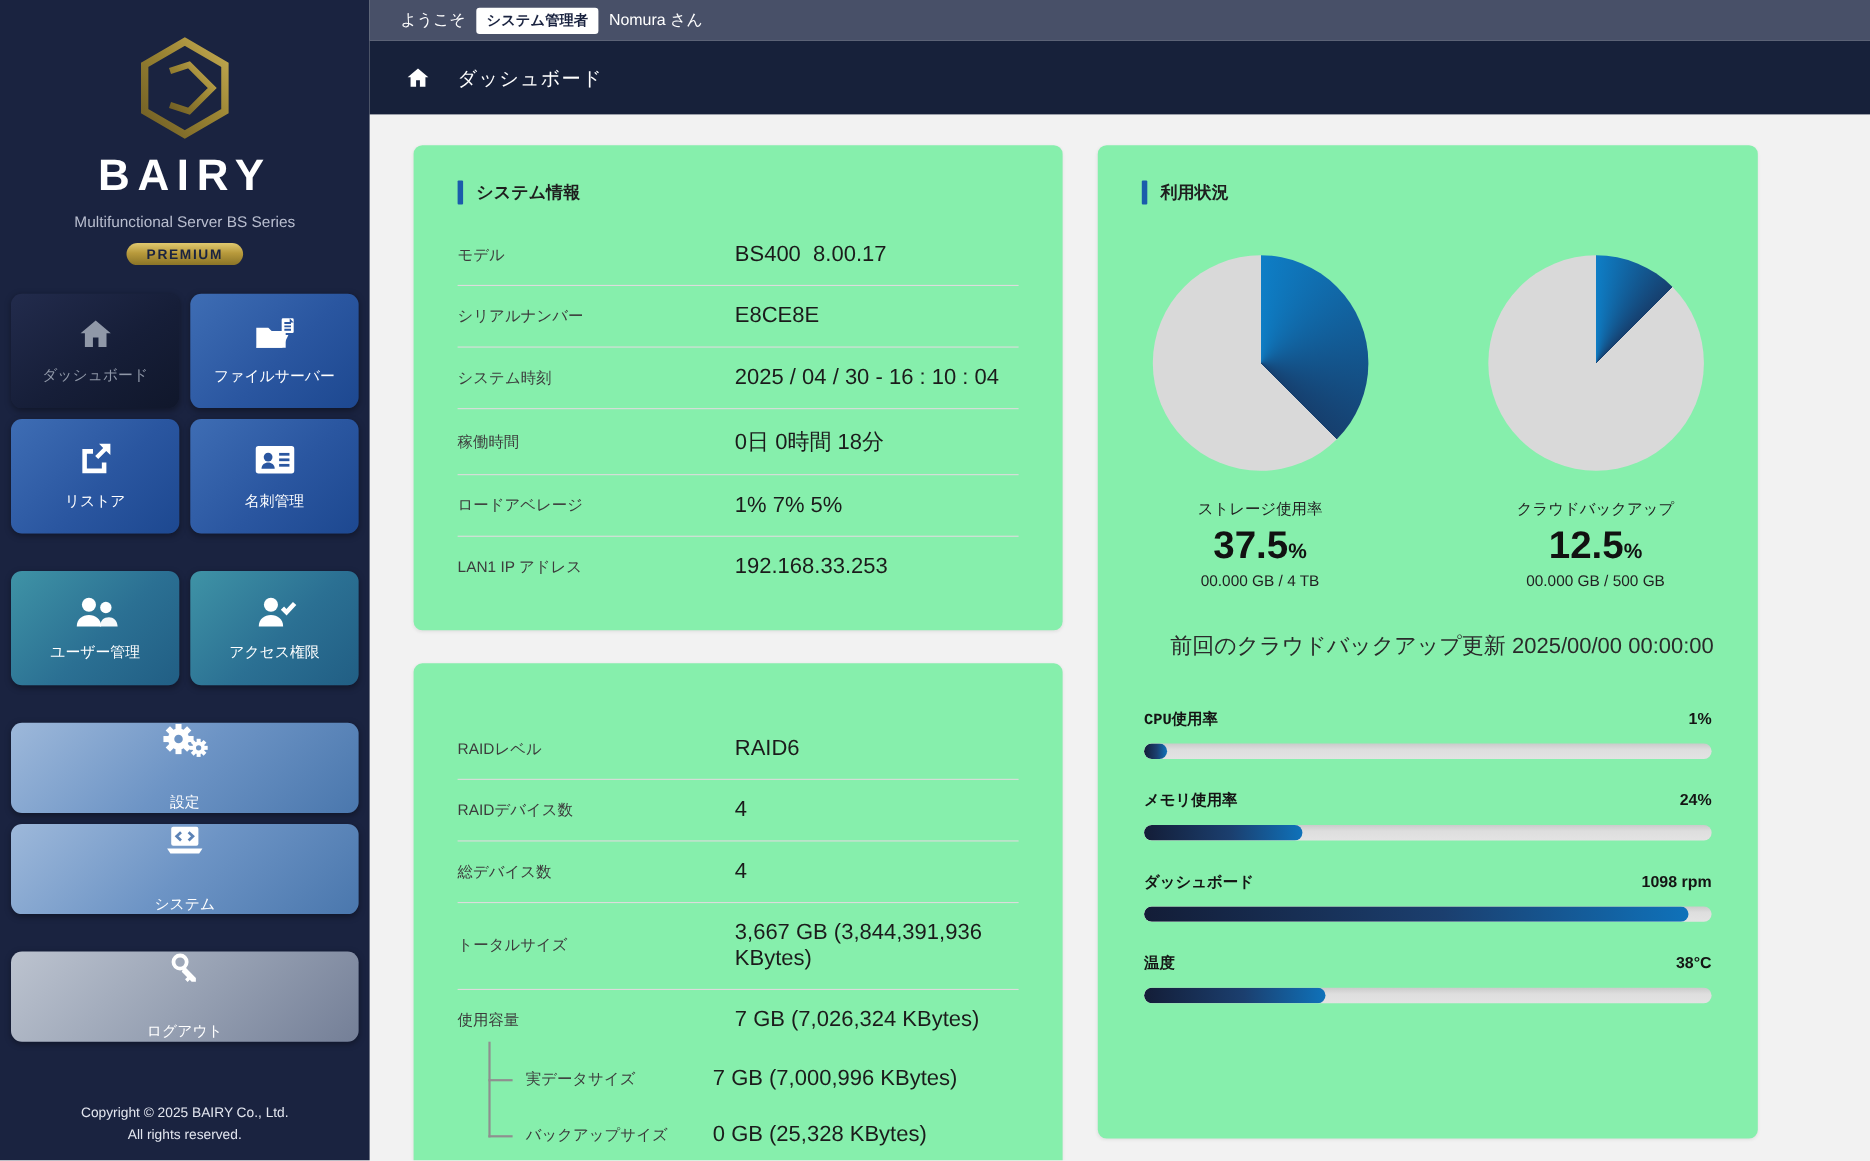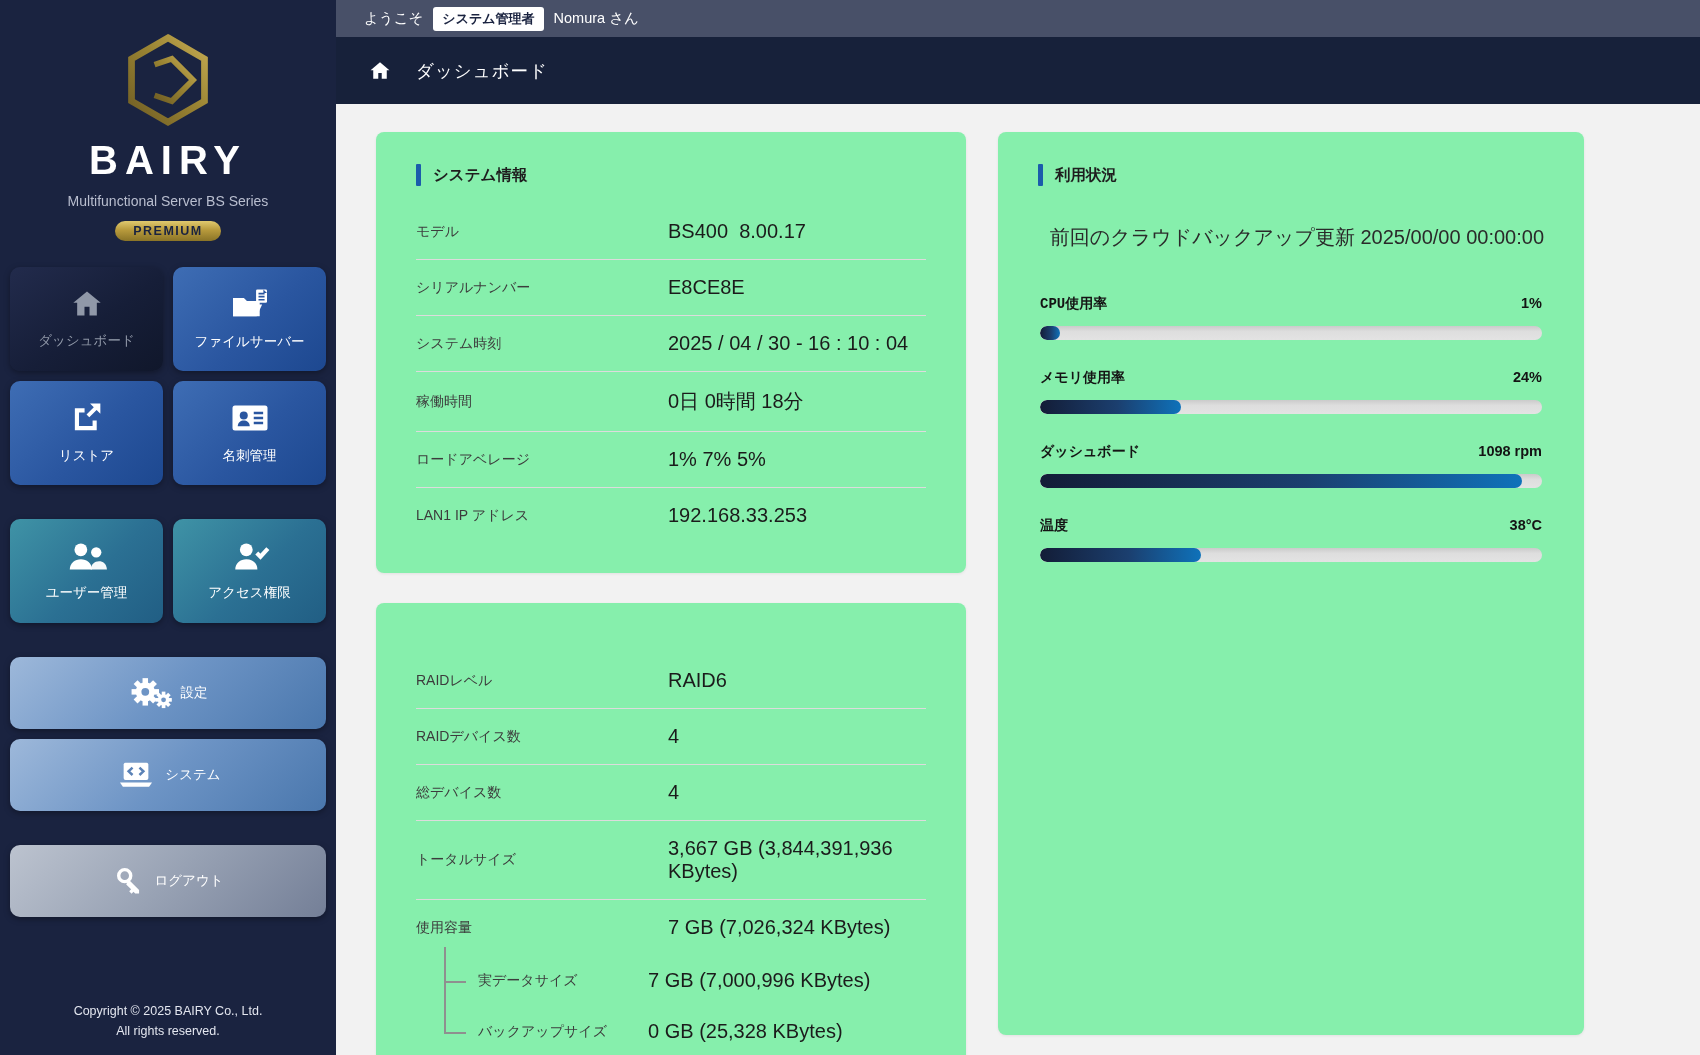--- a/index.html
+++ b/index.html
@@ -23,21 +23,21 @@
     background:linear-gradient(180deg,#e0c96f 0%,#b89a3c 45%,#8a7427 100%);
     color:#1a2340; font-size:12.5px; font-weight:bold; letter-spacing:1.5px; }
   .menu { display:grid; grid-template-columns:1fr 1fr; gap:10px; padding:26px 10px 0 10px; }
   .mbtn {
     border:none; border-radius:10px; cursor:pointer; color:#fff;
     display:flex; flex-direction:column; align-items:center; justify-content:center;
     gap:12px; font-size:13.5px; height:104px; box-shadow:0 2px 6px rgba(0,0,0,.35);
     font-family:inherit;
   }
   .mbtn svg { display:block; }
-  .mbtn.full { grid-column:1 / span 2; height:72px; flex-direction:row; gap:8px; }
+  .mbtn.full { grid-column:1 / span 2; height:82px; flex-direction:column; gap:8px;justify-content:space-between; }
   .mbtn.active { background:linear-gradient(145deg,#222b4c 0%,#161e38 55%,#10172b 100%); color:#9098a8; }
   .mbtn.blue { background:linear-gradient(135deg,#3e6db4 0%,#2a56a0 55%,#1d4890 100%); }
   .mbtn.teal { background:linear-gradient(135deg,#3f93a6 0%,#2b7093 55%,#215e84 100%); }
   .mbtn.steel { background:linear-gradient(135deg,#9db8da 0%,#6d94c5 50%,#4a77ad 100%); }
   .mbtn.grey  { background:linear-gradient(135deg,#bcc3cf 0%,#98a2b4 50%,#747f97 100%); }
   .gap-row { grid-column:1 / span 2; height:14px; }
   .copyright { margin-top:auto; text-align:center; font-size:12.5px; color:#e3e6ef;
     line-height:1.55; padding-bottom:14px; }
 
   
@@ -320,20 +320,34 @@
         </section>
       </div>
 
       <div class="col-right">
         <section class="card usage-card">
           <div class="card-title">
             <span class="tbar"></span>
             <span>利用状況</span>
           </div>
 
+          <div class="pies">
+            <div class="pie-block">
+              <div class="pie" style="background: conic-gradient(rgb(14, 126, 198) 0%, rgb(22, 63, 110) 37.5%, rgb(217, 217, 217) 37.5%, rgb(217, 217, 217) 100%);"></div>
+              <div class="pie-label">ストレージ使用率</div>
+              <div class="pie-val"><span>37.5</span><span class="unit">%</span></div>
+              <div class="pie-detail">00.000 GB / 4 TB</div>
+            </div>
+            <div class="pie-block">
+              <div class="pie" style="background: conic-gradient(rgb(14, 126, 198) 0%, rgb(22, 63, 110) 12.5%, rgb(217, 217, 217) 12.5%, rgb(217, 217, 217) 100%);"></div>
+              <div class="pie-label">クラウドバックアップ</div>
+              <div class="pie-val"><span>12.5</span><span class="unit">%</span></div>
+              <div class="pie-detail">00.000 GB / 500 GB</div>
+            </div>
+          </div>
 
           <div class="backup-line">前回のクラウドバックアップ更新 2025/00/00 00:00:00</div>
 
           <div class="bars">
             <div class="bar-row">
               <div class="bar-head">
                 <span class="bar-label">CPU使用率</span>
                 <span class="bar-value">1%</span>
               </div>
               <div class="bar-track">

